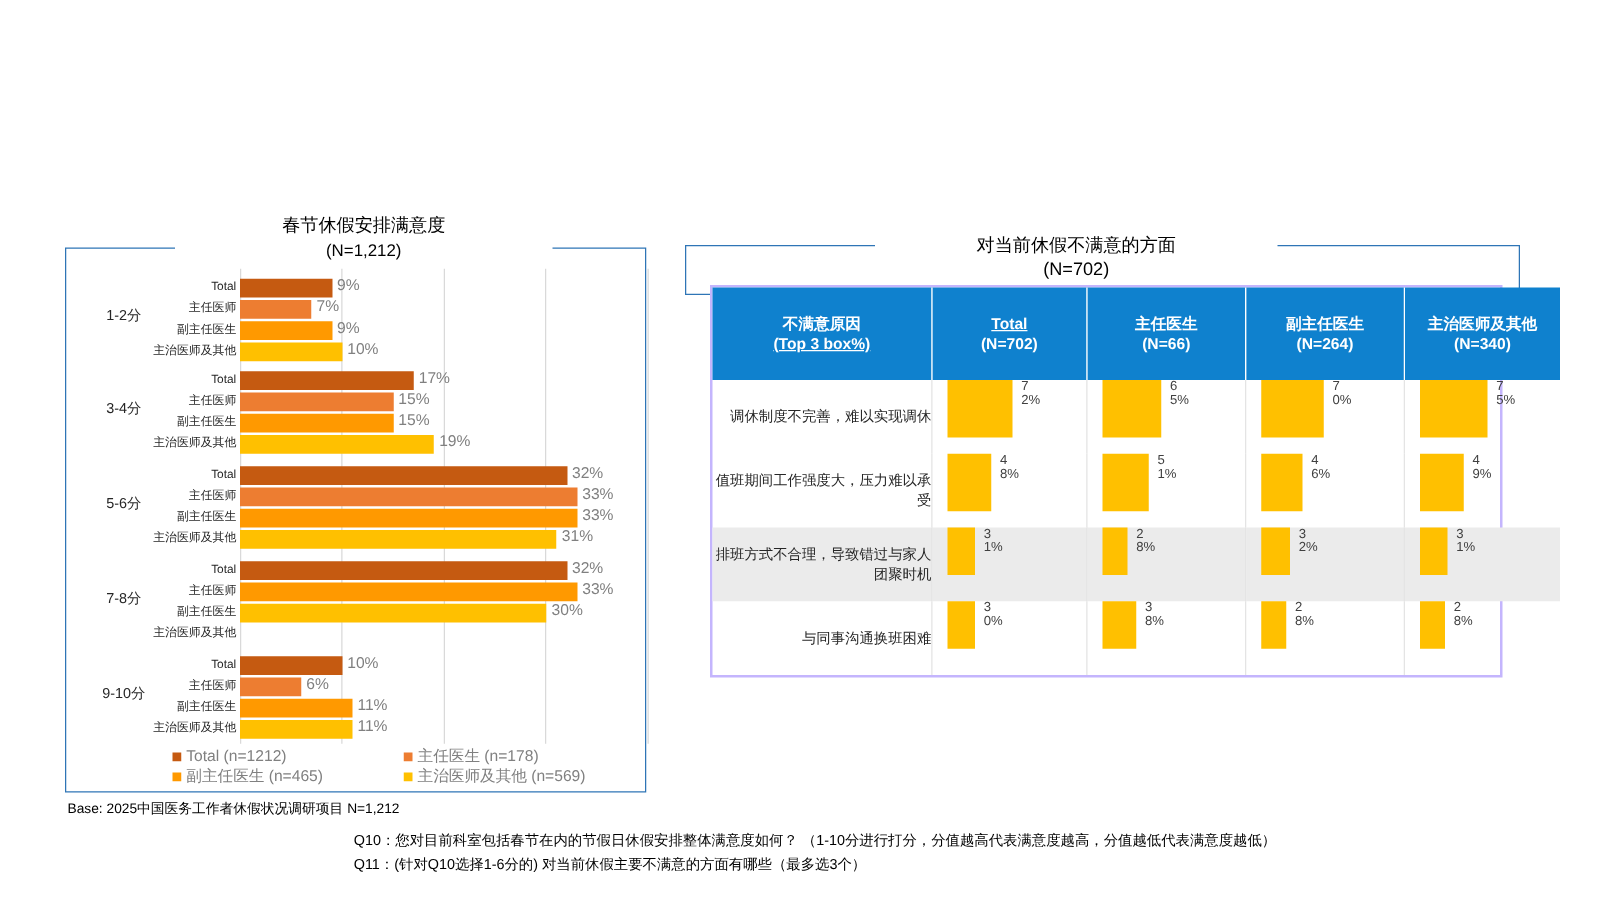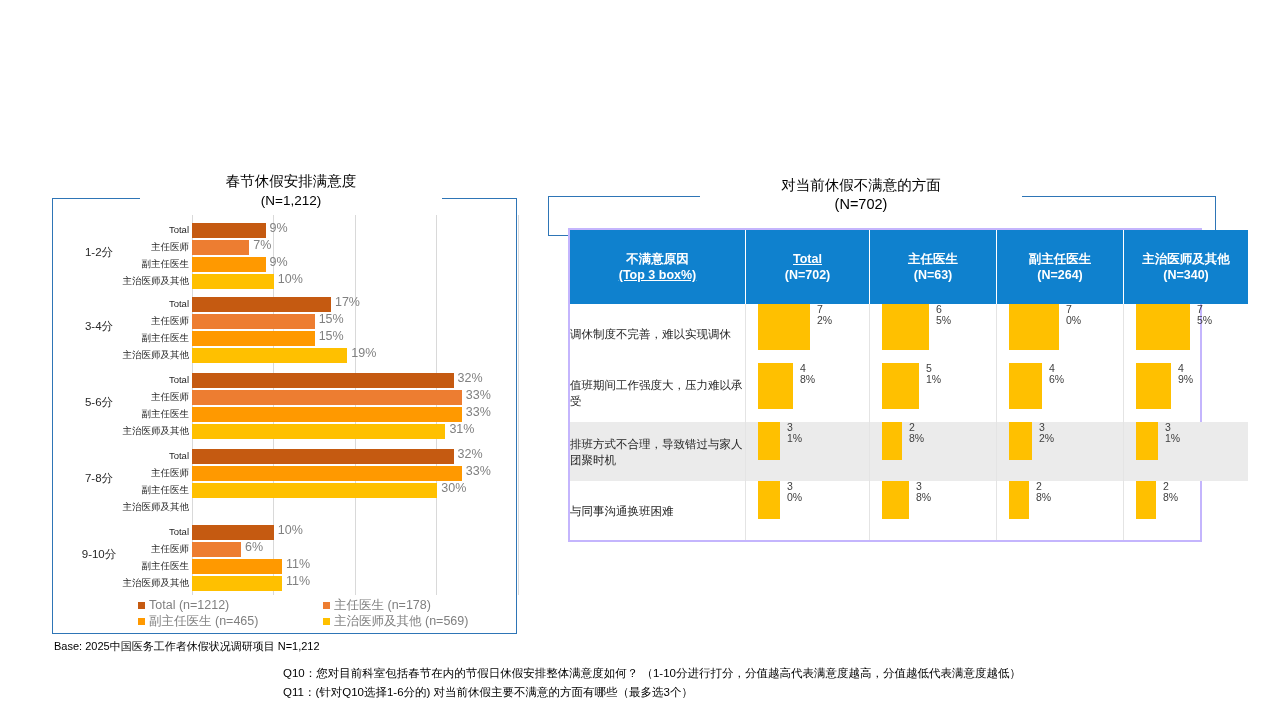--- a/index.html
+++ b/index.html
@@ -143,21 +143,21 @@
     top: 196px;
     width: 668px;
     height: 40px;
     border: 1px solid #2E75B6;
     box-sizing: border-box;
     background: #ffffff;
   }
   #right-title {
     position: absolute;
     left: 700px;
-    top: 176px;
+    top: 188px;
     width: 310px;
     text-align: center;
     font-size: 14.5px;
     color: #000000;
     line-height: 19px;
     background: #ffffff;
     padding: 0 6px;
     z-index: 5;
   }
 
@@ -193,21 +193,21 @@
     border-right: 1px solid #e4e4e4;
     padding: 0;
     vertical-align: middle;
     height: 59px;
   }
   table.tbl td:last-child { border-right: none; }
   tr.shade td { background: #ebebeb; }
   td.rowlabel {
     font-size: 11.5px;
     color: #262626;
-    text-align: left;
+    text-align: right;
     padding: 0 8px 0 6px;
     line-height: 16px;
   }
   .cellwrap {
     position: relative;
     display: flex;
     height: 59px;
     padding-left: 12px;
   }
   .cellbar {
@@ -407,21 +407,21 @@
           <th style="width: 167px;">
             <div>不满意原因</div>
             <div><u>(Top 3 box%)</u></div>
           </th>
           <th style="width: 115px;">
             <div><u>Total</u></div>
             <div>(N=702)</div>
           </th>
           <th style="width: 118px;">
             <div>主任医生</div>
-            <div>(N=63)</div>
+            <div>(N=66)</div>
           </th>
           <th style="width: 118px;">
             <div>副主任医生</div>
             <div>(N=264)</div>
           </th>
           <th style="width: 116px;">
             <div>主治医师及其他</div>
             <div>(N=340)</div>
           </th>
         </tr>

